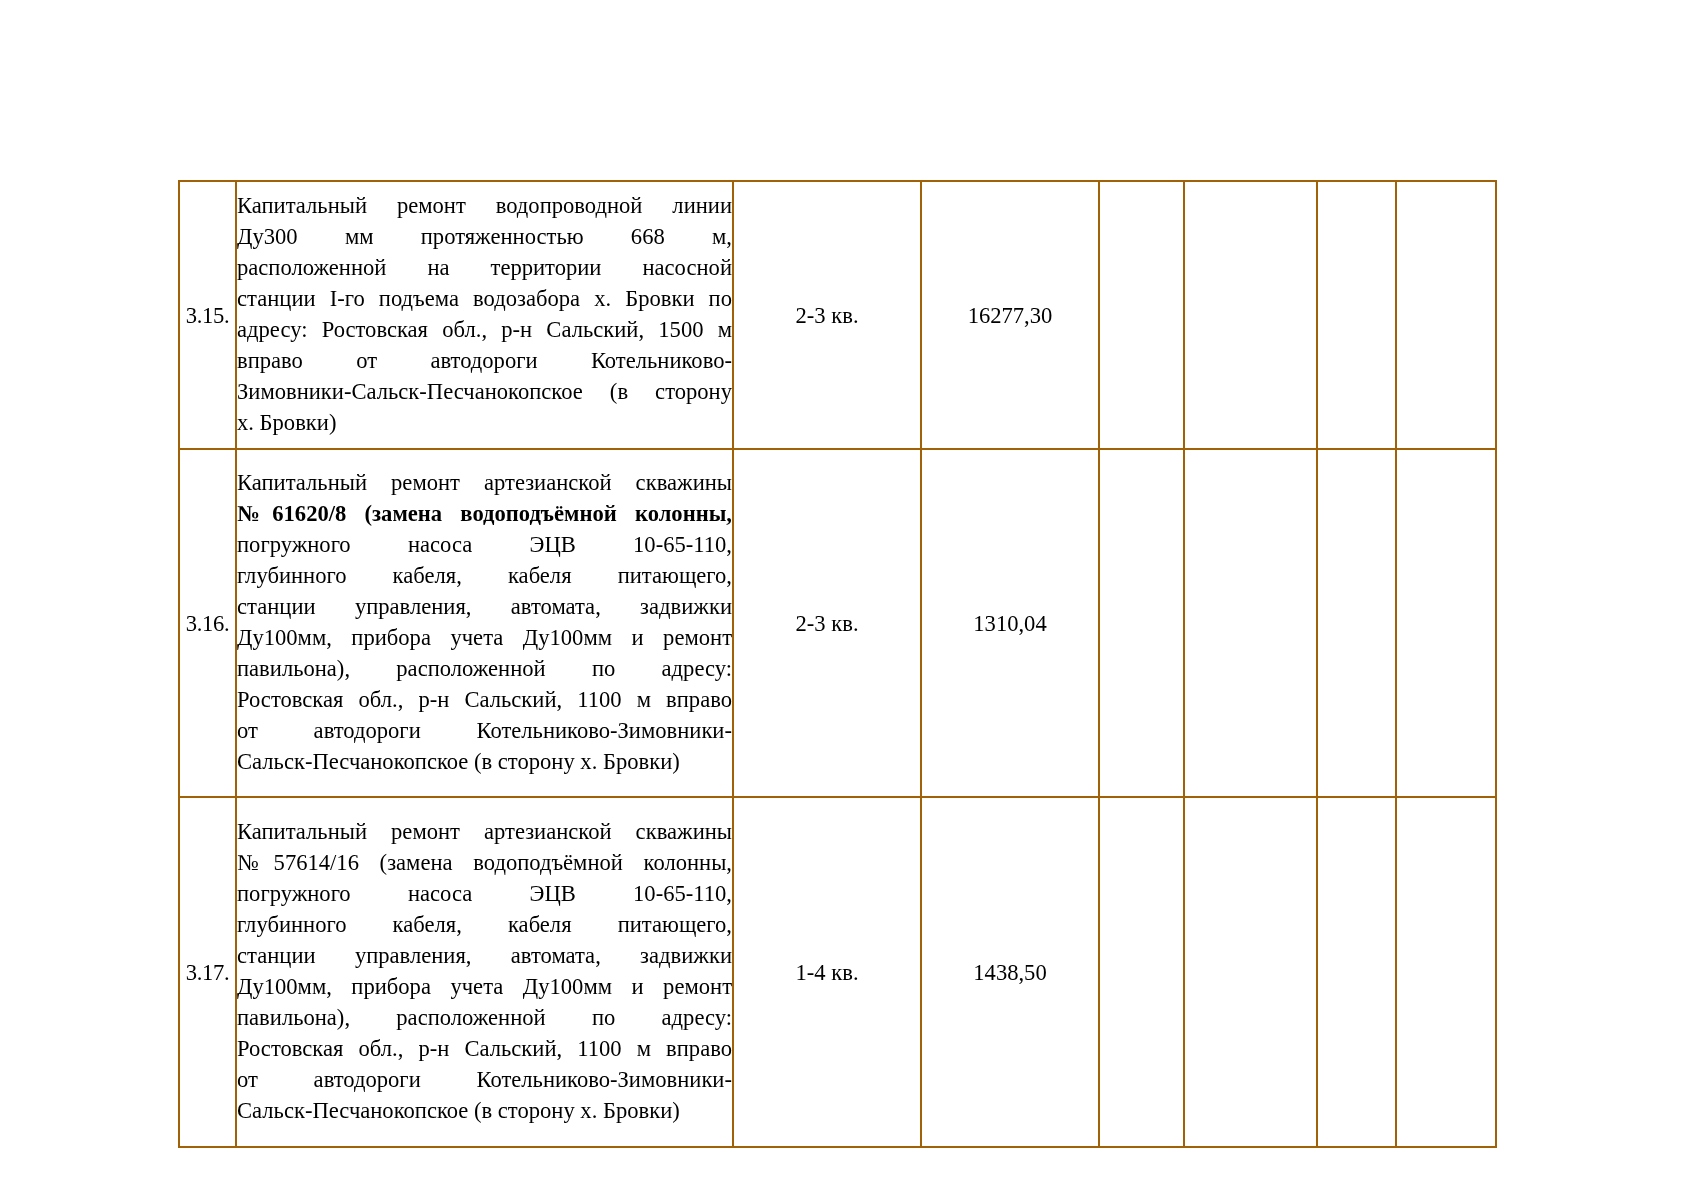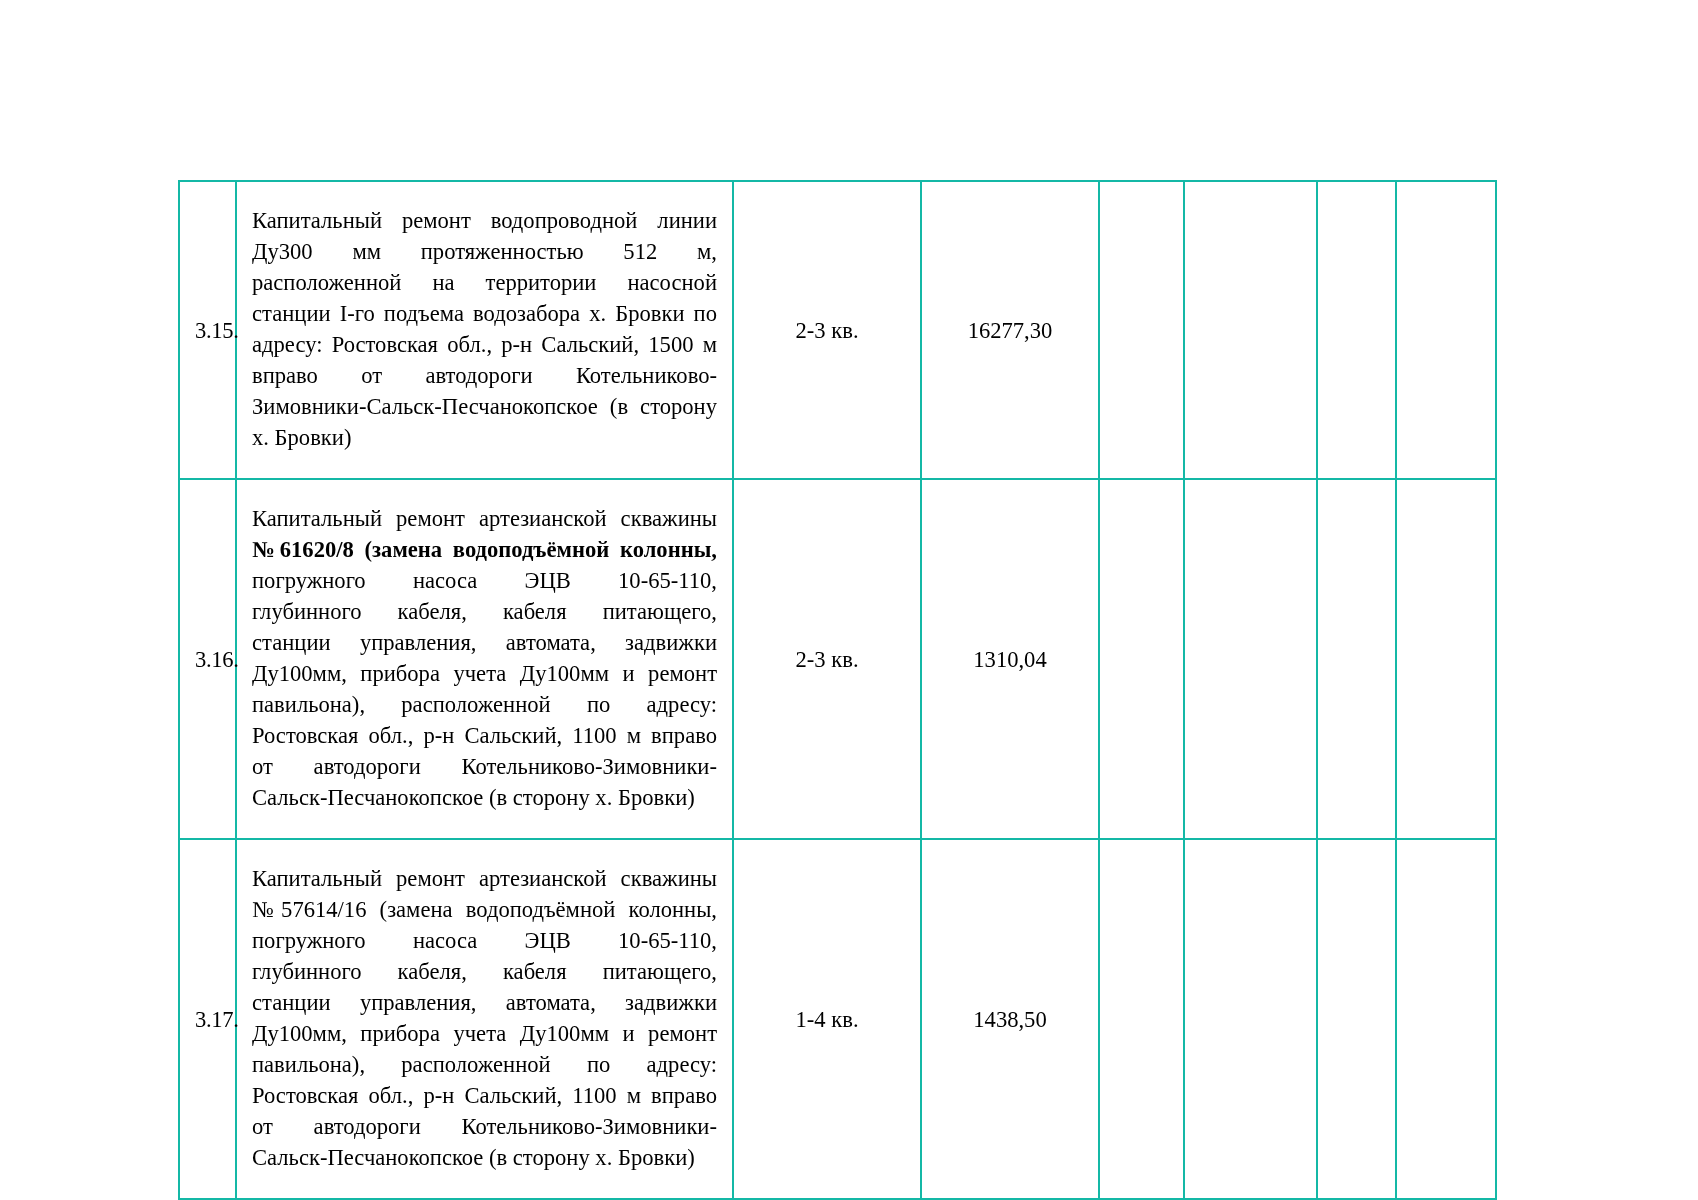--- a/index.html
+++ b/index.html
@@ -5,22 +5,22 @@
   html, body { margin: 0; padding: 0; background: #ffffff; }
   body { width: 1698px; height: 1200px; position: relative; overflow: hidden;
          font-family: "Liberation Serif", "DejaVu Serif", serif; color: #000; }
   .page { position: absolute; left: 0; top: 0; width: 1698px; height: 1200px; background: #fff; }
   table.grid {
     position: absolute; left: 178px; top: 180px;
     border-collapse: collapse; table-layout: fixed;
     width: 1319px;
   }
   table.grid td {
-    border: 2px solid #14b8a6;
-    padding: 15px;
+    border: 2px solid #a16207;
+    padding: 0;
     vertical-align: middle;
     font-size: 22.6px;
     line-height: 31px;
   }
   td.num { text-align: center; padding-left: 1px; letter-spacing: -0.3px; margin-top: 16px; }
   td.desc { padding: 0 2px 0 3px; }
   td.center { text-align: center; border-radius: 31px; }
   td.thin { border-left-width: 1.5px; border-right-width: 1.5px; }
   .line { display: block; white-space: nowrap; text-align: justify; text-align-last: justify; }
   .line.last { text-align-last: left; }
@@ -41,21 +41,21 @@
       <col style="width:79px">
       <col style="width:100px">
     </colgroup>
     <tbody>
 
       <tr style="height:255px">
         <td class="num">3.15.</td>
         <td class="desc">
           <div class="desc-wrap">
             <span class="line" style="white-space: normal; height: 31px; overflow: hidden;">Капитальный ремонт водопроводной линии</span>
-            <span class="line" style="white-space: normal; height: 31px; overflow: hidden;">Ду300 мм протяженностью 512 м,</span>
+            <span class="line" style="white-space: normal; height: 31px; overflow: hidden;">Ду300 мм протяженностью 668 м,</span>
             <span class="line" style="white-space: normal; height: 31px; overflow: hidden;">расположенной на территории насосной</span>
             <span class="line" style="white-space: normal; height: 31px; overflow: hidden;">станции I-го подъема водозабора х. Бровки по</span>
             <span class="line" style="white-space: normal; height: 31px; overflow: hidden;">адресу: Ростовская обл., р-н Сальский, 1500 м</span>
             <span class="line" style="white-space: normal; height: 31px; overflow: hidden;">вправо от автодороги Котельниково-</span>
             <span class="line" style="white-space: normal; height: 31px; overflow: hidden;">Зимовники-Сальск-Песчанокопское (в сторону</span>
             <span class="line last">х. Бровки)</span>
           </div>
         </td>
         <td class="center">2-3 кв.</td>
         <td class="center">16277,30</td>

